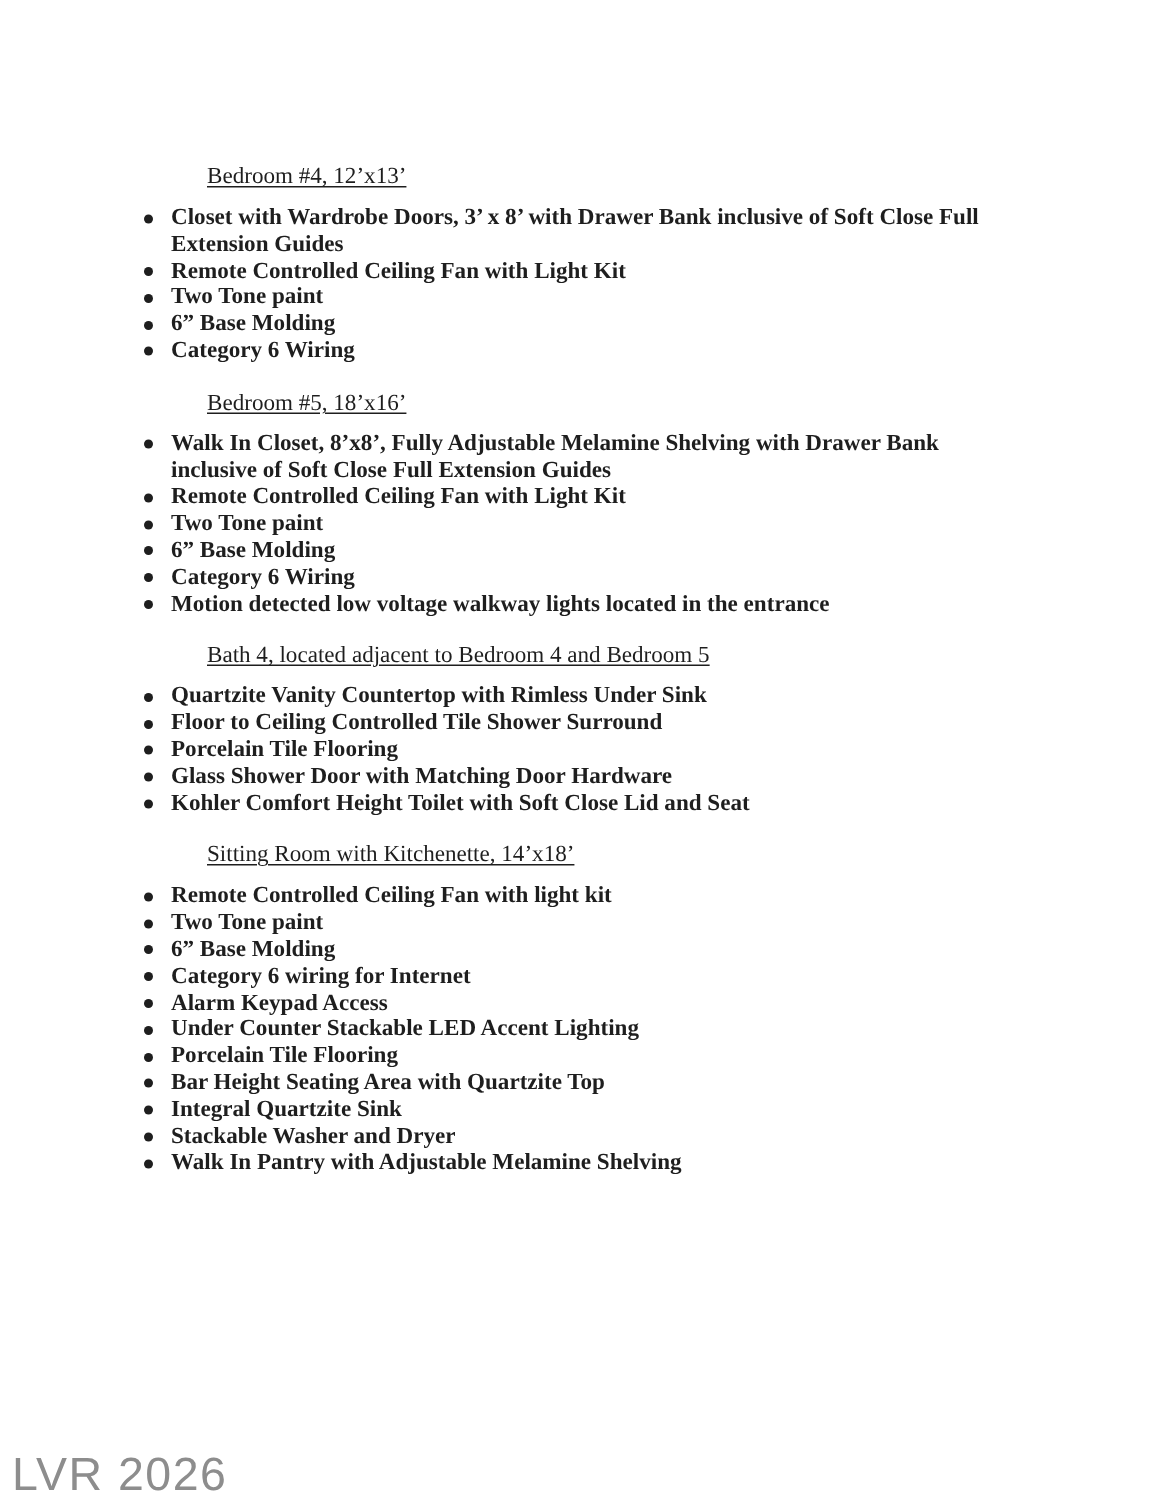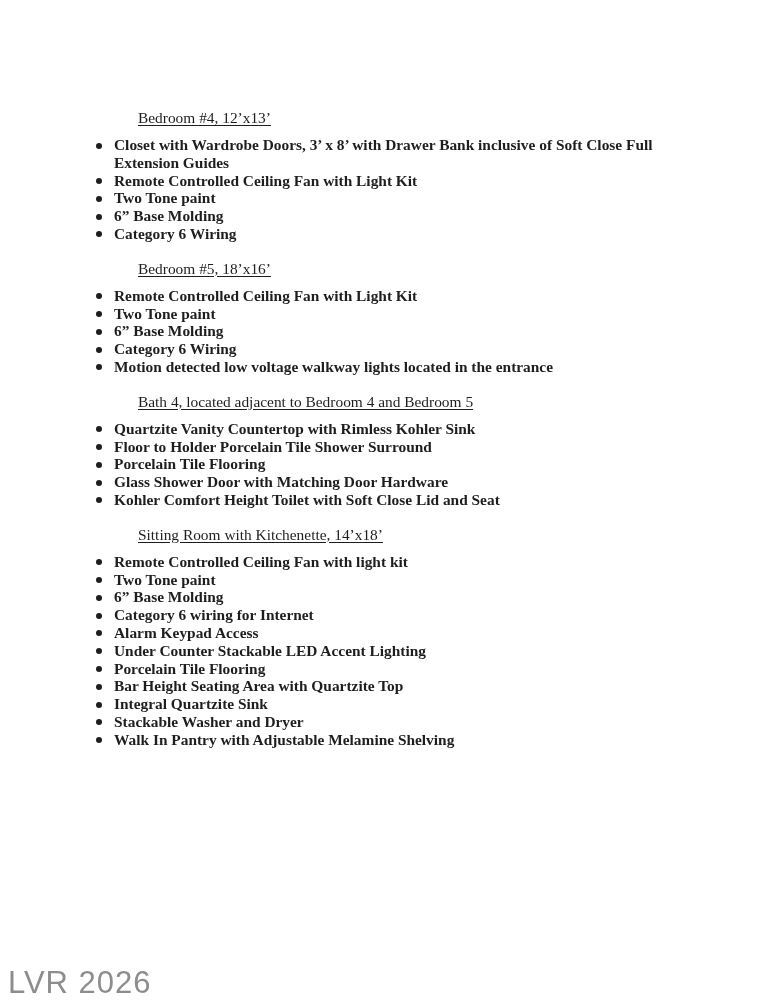--- a/index.html
+++ b/index.html
@@ -87,33 +87,34 @@
           <li class="item">Remote Controlled Ceiling Fan with Light Kit</li>
           <li class="item">Two Tone paint</li>
           <li class="item">6” Base Molding</li>
           <li class="item">Category 6 Wiring</li>
         </ul>
   </section>
 
   <section class="section">
     <h2 class="heading">Bedroom #5, 18’x16’</h2>
     <ul class="items">
+          <li class="item">Walk In Closet, 8’x8’, Fully Adjustable Melamine Shelving with Drawer Bank inclusive of Soft Close Full Extension Guides</li>
           <li class="item">Remote Controlled Ceiling Fan with Light Kit</li>
           <li class="item">Two Tone paint</li>
           <li class="item">6” Base Molding</li>
           <li class="item">Category 6 Wiring</li>
           <li class="item">Motion detected low voltage walkway lights located in the entrance</li>
         </ul>
   </section>
 
   <section class="section">
     <h2 class="heading">Bath 4, located adjacent to Bedroom 4 and Bedroom 5</h2>
     <ul class="items">
-          <li class="item">Quartzite Vanity Countertop with Rimless Kohler Sink</li>
-          <li class="item">Floor to Holder Porcelain Tile Shower Surround</li>
+          <li class="item">Quartzite Vanity Countertop with Rimless Under Sink</li>
+          <li class="item">Floor to Ceiling Controlled Tile Shower Surround</li>
           <li class="item">Porcelain Tile Flooring</li>
           <li class="item">Glass Shower Door with Matching Door Hardware</li>
           <li class="item">Kohler Comfort Height Toilet with Soft Close Lid and Seat</li>
         </ul>
   </section>
 
   <section class="section">
     <h2 class="heading">Sitting Room with Kitchenette, 14’x18’</h2>
     <ul class="items">
           <li class="item">Remote Controlled Ceiling Fan with light kit</li>

